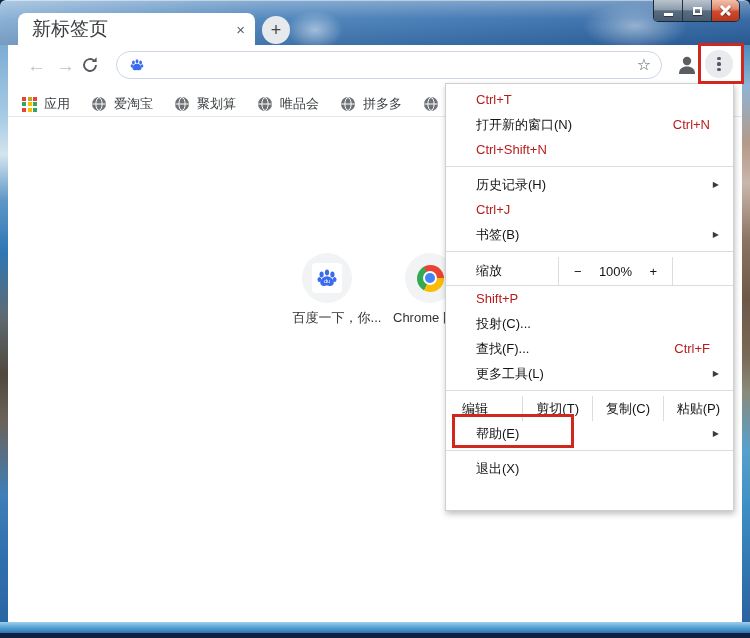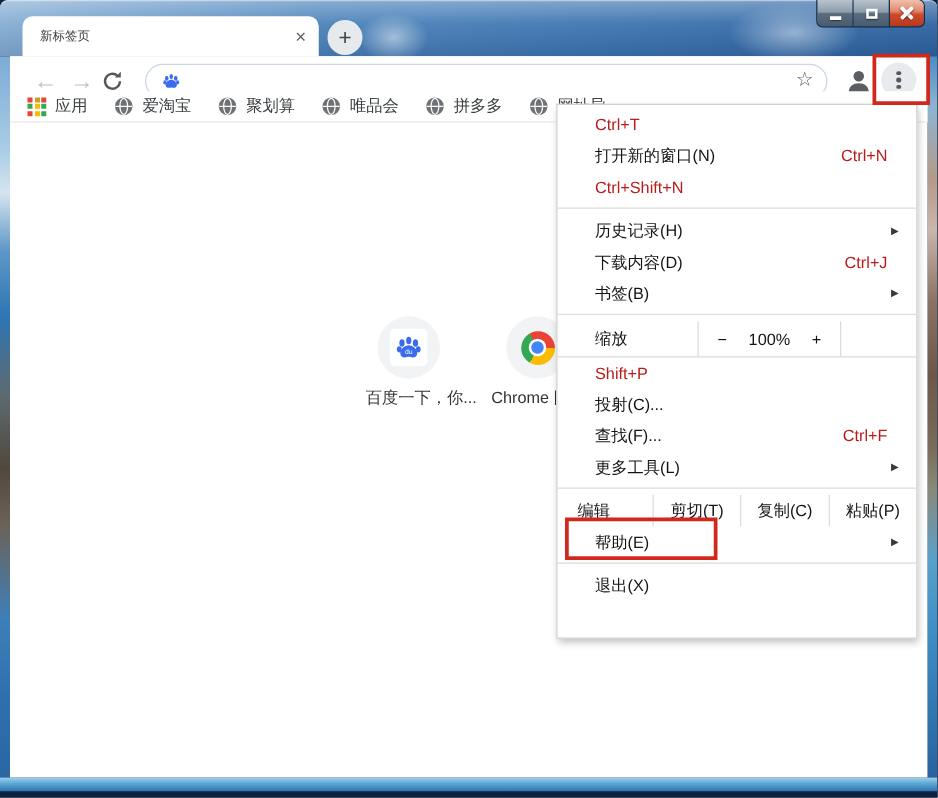--- a/index.html
+++ b/index.html
@@ -10,21 +10,21 @@
   
   .titlebar{left:0;top:0;width:750px;height:45px;border-radius:6px 6px 0 0;
     background:
       radial-gradient(40px 28px at 315px 30px, rgba(235,242,248,.55), rgba(235,242,248,0) 70%),
       radial-gradient(75px 34px at 635px 26px, rgba(238,244,250,.5), rgba(238,244,250,0) 70%),
       linear-gradient(180deg, rgba(255,255,255,.35), rgba(255,255,255,.06) 42%, rgba(0,0,30,.10)),
       linear-gradient(90deg,#84add3,#4a82ba 35%,#3c74b0 65%,#2d63a0 100%);
     box-shadow:inset 0 1px 0 rgba(255,255,255,.45);}
   .tab{left:18px;top:13px;width:237px;height:32px;background:#fff;border-radius:8px 8px 0 0;
        display:flex;align-items:center;padding:0 10px 0 14px;box-sizing:border-box;}
-  .tab-title{font-size:10px;color:#3c4043;flex:1;}
+  .tab-title{font-size:19px;color:#3c4043;flex:1;}
   .tab-close{font-size:15px;color:#5f6368;line-height:1;}
   .newtab-btn{left:262px;top:16px;width:28px;height:28px;border-radius:50%;background:#e7eaed;
       display:flex;align-items:center;justify-content:center;font-size:18px;color:#444;line-height:1;}
 
   
   .cap-group{right:11px;top:0;height:21px;display:flex;border-radius:0 5px 4px 4px;overflow:hidden;
       box-shadow:0 0 0 1px #16293f, inset 0 1px 0 rgba(255,255,255,.35);}
   .cap-btn{height:21px;display:flex;align-items:center;justify-content:center;border-right:1px solid #1c3048;box-sizing:border-box;}
   .cap-btn:last-child{border-right:none;}
   .cap-min,.cap-max{width:29px;background:linear-gradient(180deg,#b9c3cd 0%,#8d9cab 46%,#5a6c7f 52%,#495c6f 100%);}
@@ -52,21 +52,21 @@
   .nav-ico{font-size:19px;line-height:1;}
   .urlbar{left:108px;top:6px;width:546px;height:28px;border:1px solid #ccd6e6;border-radius:15px;
           box-sizing:border-box;background:#fff;display:flex;align-items:center;padding:0 10px 0 12px;}
   .urlbar input{flex:1;border:none;outline:none;font-size:13px;color:#202124;background:transparent;margin-left:8px;}
   .star{font-size:16px;color:#5f6368;line-height:1;}
   .menu-dot-btn{left:697px;top:5px;width:28px;height:28px;border-radius:50%;background:#e8eaed;
       display:flex;flex-direction:column;align-items:center;justify-content:center;gap:2.4px;}
   .menu-dot-btn i{width:3.2px;height:3.2px;border-radius:50%;background:#55595e;}
 
   
-  .bookmarks{left:0;top:28px;width:734px;height:25px;background:#fff;border-bottom:1px solid #e9e9e9;
+  .bookmarks{left:0;top:47px;width:734px;height:25px;background:#fff;border-bottom:1px solid #e9e9e9;
       display:flex;align-items:center;padding-left:14px;box-sizing:border-box;gap:21px;white-space:nowrap;}
   .bm{display:flex;align-items:center;gap:7px;font-size:13px;color:#3c4043;}
   .apps-grid{display:grid;grid-template-columns:repeat(3,4px);grid-template-rows:repeat(3,4px);gap:1.5px;}
   .apps-grid i{width:4px;height:4px;}
 
   
   .tile-circle{width:50px;height:50px;border-radius:50%;background:#f1f3f4;display:flex;align-items:center;justify-content:center;}
   .tile-label{font-size:13px;color:#333;white-space:nowrap;}
   .baidu-sq{width:30px;height:30px;background:#fff;border-radius:4px;display:flex;align-items:center;justify-content:center;}
   .chrome-logo{width:27px;height:27px;border-radius:50%;position:relative;
@@ -274,21 +274,20 @@
     </div>
     <div class="mi">
       <span class="ms">Ctrl+Shift+N</span>
     </div>
     <div class="sep"></div>
     <div class="mi">
       <span class="ml">历史记录(H)</span>
       <span class="sub-arrow">▶</span>
     </div>
     <div class="mi">
-      <span class="ml">下载内容(D)</span>
       <span class="ms">Ctrl+J</span>
     </div>
     <div class="mi">
       <span class="ml">书签(B)</span>
       <span class="sub-arrow">▶</span>
     </div>
     <div class="sep"></div>
     <div class="zoomrow">
       <div class="zr-label">缩放</div>
       <div class="zr-controls">

